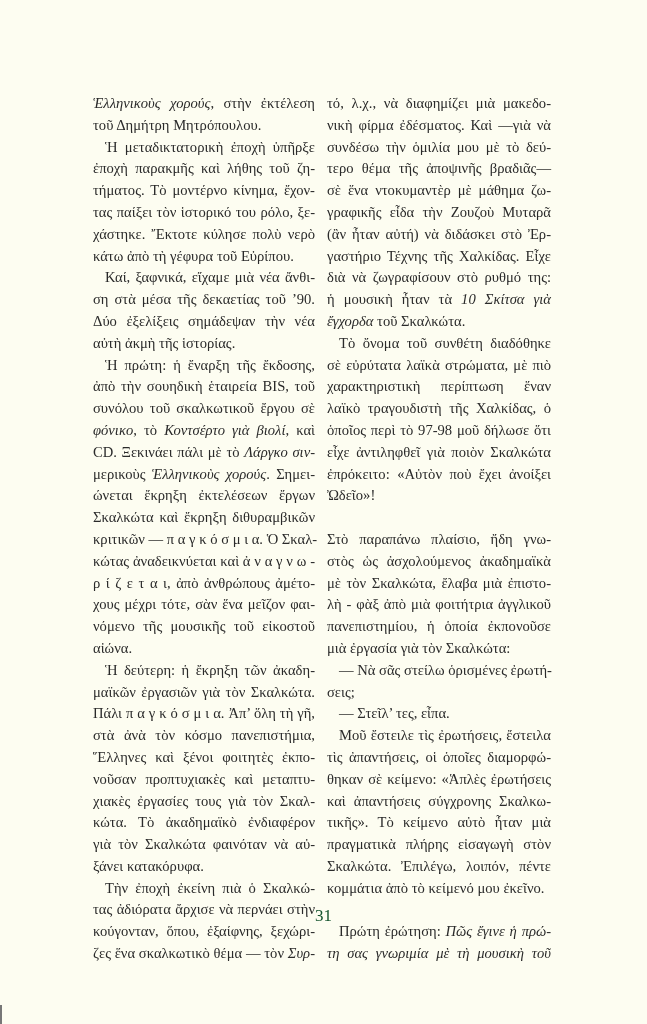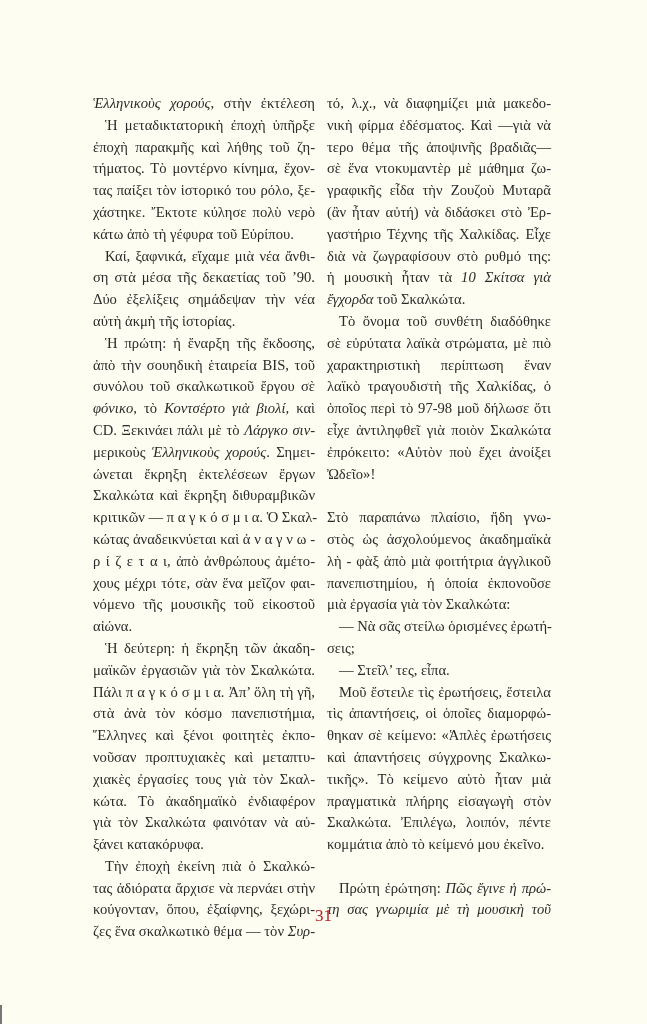--- a/index.html
+++ b/index.html
@@ -19,31 +19,32 @@
   }
   .col.left { left: 93px; }
   .col.right { left: 327px; width: 224px; }
   .line { display: block; white-space: nowrap; text-align: justify; text-align-last: justify; height: 21.8px; overflow: visible; }
   .line.last { text-align-last: left; }
   .line.ind { padding-left: 12px; }
   .line.gap { margin-top: 21.8px; }
   em, i { font-style: italic; }
   .page-number {
     position: absolute; top: 906px; left: 0; width: 647px; text-align: center;
-    font-family: "Liberation Serif", serif; font-size: 17px; color: #b91c1c;
+    font-family: "Liberation Serif", serif; font-size: 17px; color: #14532d;
   }
   .edge-mark { position: absolute; left: 0; top: 1005px; width: 2px; height: 19px; background: #777; }
 </style>
 </head>
 <body>
 
 <div class="page">
 
   <div class="col left">
     <span class="line"><i>Ἑλληνικοὺς χορούς</i><span>, στὴν ἐκτέλεση</span></span>
+    <span class="line last">τοῦ Δημήτρη Μητρόπουλου.</span>
     <span class="line ind">Ἡ μεταδικτατορικὴ ἐποχὴ ὑπῆρξε</span>
     <span class="line">ἐποχὴ παρακμῆς καὶ λήθης τοῦ ζη-</span>
     <span class="line">τήματος. Τὸ μοντέρνο κίνημα, ἔχον-</span>
     <span class="line">τας παίξει τὸν ἱστορικό του ρόλο, ξε-</span>
     <span class="line">χάστηκε. Ἔκτοτε κύλησε πολὺ νερὸ</span>
     <span class="line last">κάτω ἀπὸ τὴ γέφυρα τοῦ Εὐρίπου.</span>
     <span class="line ind">Καί, ξαφνικά, εἴχαμε μιὰ νέα ἄνθι-</span>
     <span class="line">ση στὰ μέσα τῆς δεκαετίας τοῦ ’90.</span>
     <span class="line">Δύο ἐξελίξεις σημάδεψαν τὴν νέα</span>
     <span class="line last">αὐτὴ ἀκμὴ τῆς ἱστορίας.</span>
@@ -73,38 +74,40 @@
     <span class="line last">ξάνει κατακόρυφα.</span>
     <span class="line ind">Τὴν ἐποχὴ ἐκείνη πιὰ ὁ Σκαλκώ-</span>
     <span class="line">τας ἀδιόρατα ἄρχισε νὰ περνάει στὴν</span>
     <span class="line">κούγονταν, ὅπου, ἐξαίφνης, ξεχώρι-</span>
     <span class="line"><span>ζες ἕνα σκαλκωτικὸ θέμα — τὸν </span><i>Συρ-</i></span>
   </div>
 
   <div class="col right">
     <span class="line">τό, λ.χ., νὰ διαφημίζει μιὰ μακεδο-</span>
     <span class="line">νικὴ φίρμα ἐδέσματος. Καὶ —γιὰ νὰ</span>
+    <span class="line">συνδέσω τὴν ὁμιλία μου μὲ τὸ δεύ-</span>
     <span class="line">τερο θέμα τῆς ἀποψινῆς βραδιᾶς—</span>
     <span class="line">σὲ ἕνα ντοκυμαντὲρ μὲ μάθημα ζω-</span>
     <span class="line">γραφικῆς εἶδα τὴν Ζουζοὺ Μυταρᾶ</span>
     <span class="line">(ἂν ἦταν αὐτή) νὰ διδάσκει στὸ Ἐρ-</span>
     <span class="line">γαστήριο Τέχνης τῆς Χαλκίδας. Εἶχε</span>
     <span class="line">διὰ νὰ ζωγραφίσουν στὸ ρυθμό της:</span>
     <span class="line"><span>ἡ μουσικὴ ἦταν τὰ </span><i>10 Σκίτσα γιὰ</i></span>
     <span class="line last"><i>ἔγχορδα</i><span> τοῦ Σκαλκώτα.</span></span>
     <span class="line ind">Τὸ ὄνομα τοῦ συνθέτη διαδόθηκε</span>
     <span class="line">σὲ εὐρύτατα λαϊκὰ στρώματα, μὲ πιὸ</span>
     <span class="line">χαρακτηριστικὴ περίπτωση ἕναν</span>
     <span class="line">λαϊκὸ τραγουδιστὴ τῆς Χαλκίδας, ὁ</span>
     <span class="line">ὁποῖος περὶ τὸ 97-98 μοῦ δήλωσε ὅτι</span>
     <span class="line">εἶχε ἀντιληφθεῖ γιὰ ποιὸν Σκαλκώτα</span>
     <span class="line">ἐπρόκειτο: «Αὐτὸν ποὺ ἔχει ἀνοίξει</span>
     <span class="line last">Ὠδεῖο»!</span>
     <span class="line gap">Στὸ παραπάνω πλαίσιο, ἤδη γνω-</span>
     <span class="line">στὸς ὡς ἀσχολούμενος ἀκαδημαϊκὰ</span>
+    <span class="line">μὲ τὸν Σκαλκώτα, ἔλαβα μιὰ ἐπιστο-</span>
     <span class="line">λὴ - φὰξ ἀπὸ μιὰ φοιτήτρια ἀγγλικοῦ</span>
     <span class="line">πανεπιστημίου, ἡ ὁποία ἐκπονοῦσε</span>
     <span class="line last">μιὰ ἐργασία γιὰ τὸν Σκαλκώτα:</span>
     <span class="line ind">— Νὰ σᾶς στείλω ὁρισμένες ἐρωτή-</span>
     <span class="line last">σεις;</span>
     <span class="line last ind">— Στεῖλ’ τες, εἶπα.</span>
     <span class="line ind">Μοῦ ἔστειλε τὶς ἐρωτήσεις, ἔστειλα</span>
     <span class="line">τὶς ἀπαντήσεις, οἱ ὁποῖες διαμορφώ-</span>
     <span class="line">θηκαν σὲ κείμενο: «Ἁπλὲς ἐρωτήσεις</span>
     <span class="line">καὶ ἀπαντήσεις σύγχρονης Σκαλκω-</span>

